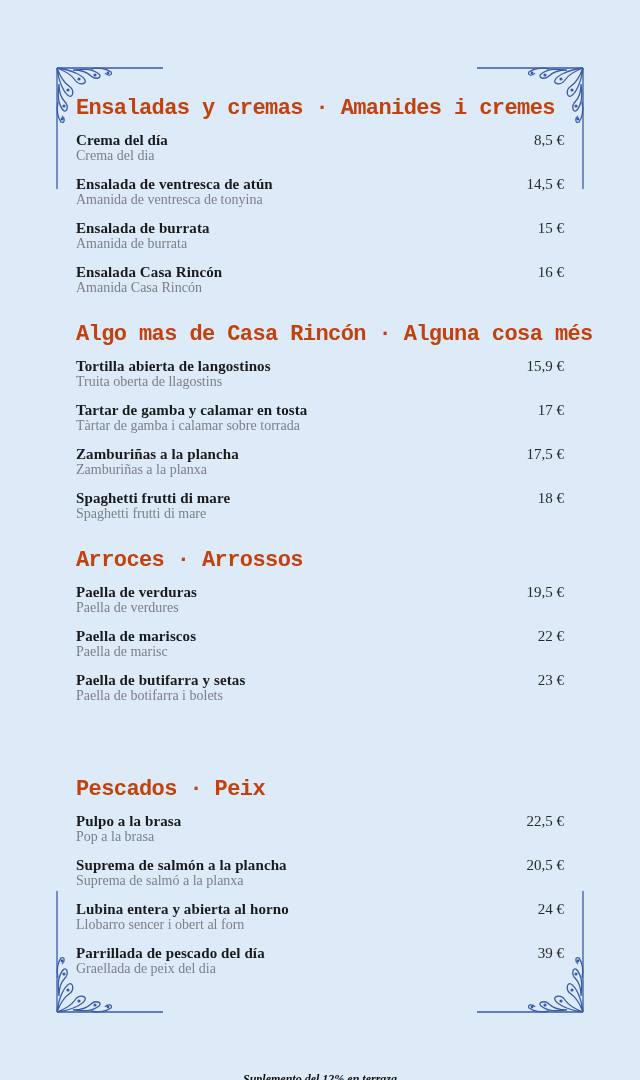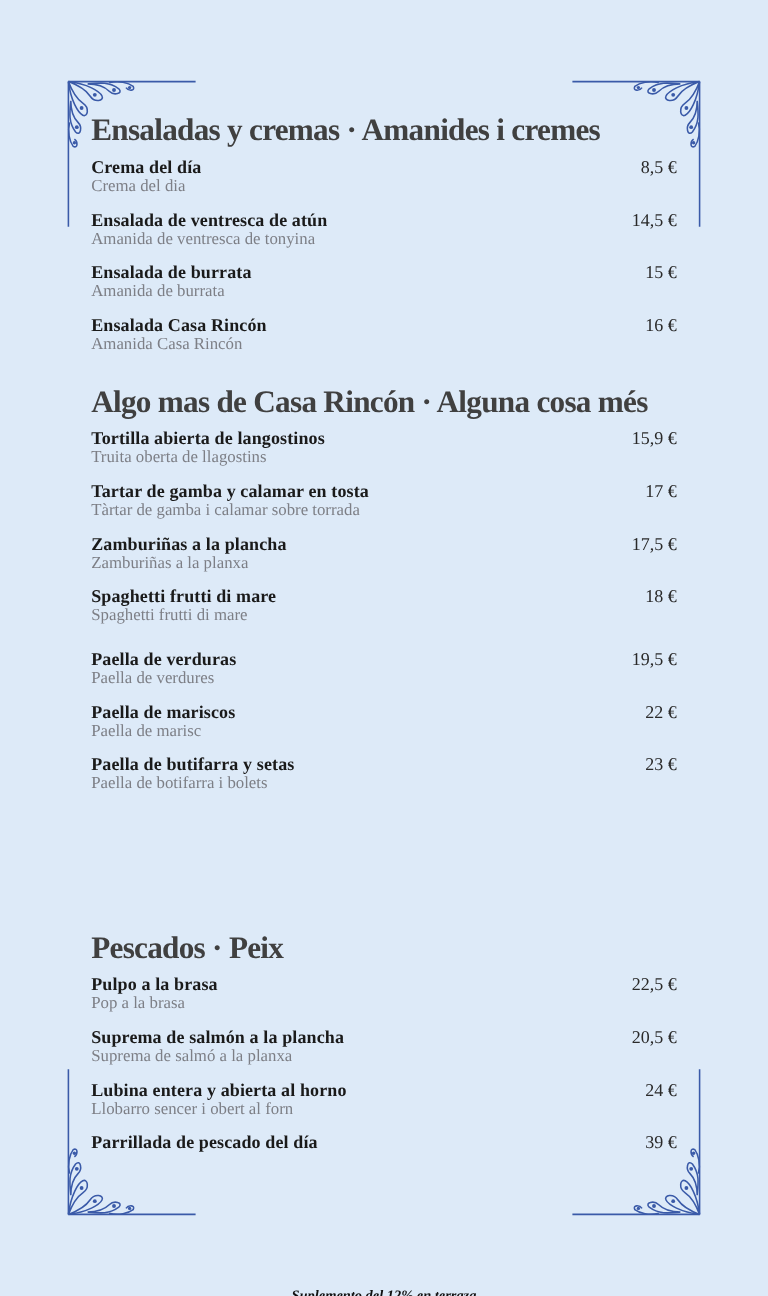--- a/index.html
+++ b/index.html
@@ -13,24 +13,24 @@
     .corner { position: absolute; width: 110px; height: 125px; }
     .corner svg { width: 100%; height: 100%; display: block; }
     .c-tl { left: 55px; top: 66px; }
     .c-tr { left: 475px; top: 66px; transform: scaleX(-1); }
     .c-bl { left: 55px; top: 889px; transform: scaleY(-1); }
     .c-br { left: 475px; top: 889px; transform: scale(-1,-1); }
 
     .menu { position: absolute; left: 76px; top: 90px; width: 488px; }
     .section { margin-bottom: 0; }
     .section-title {
-      font-family: Liberation Serif, serif;
+      font-family: Liberation Mono, monospace;
       font-weight: bold;
-      color: #404040;
-      font-size: 26px;
+      color: #c2410c;
+      font-size: 22px;
       letter-spacing: -0.6px;
       line-height: 38px;
       margin: 0 0 4px 0;
       white-space: nowrap;
     }
     .item {
       position: relative;
       height: 44px;
     }
     .item-name {
@@ -206,20 +206,21 @@
       <span class="item-price">17,5 €</span>
     </div>
     <div class="item">
       <span class="item-name">Spaghetti frutti di mare</span>
       <span class="item-sub">Spaghetti frutti di mare</span>
       <span class="item-price">18 €</span>
     </div>
   </div>
 
   <div class="section" style="height:229px;">
+    <div class="section-title">Arroces · Arrossos</div>
     <div class="item">
       <span class="item-name">Paella de verduras</span>
       <span class="item-sub">Paella de verdures</span>
       <span class="item-price">19,5 €</span>
     </div>
     <div class="item">
       <span class="item-name">Paella de mariscos</span>
       <span class="item-sub">Paella de marisc</span>
       <span class="item-price">22 €</span>
     </div>
@@ -242,20 +243,21 @@
       <span class="item-sub">Suprema de salmó a la planxa</span>
       <span class="item-price">20,5 €</span>
     </div>
     <div class="item">
       <span class="item-name">Lubina entera y abierta al horno</span>
       <span class="item-sub">Llobarro sencer i obert al forn</span>
       <span class="item-price">24 €</span>
     </div>
     <div class="item">
       <span class="item-name">Parrillada de pescado del día</span>
+      <span class="item-sub">Graellada de peix del dia</span>
       <span class="item-price">39 €</span>
     </div>
   </div>
 </div>
 
 <div class="footer">
   <span class="footer-main">Suplemento del 12% en terraza</span>
   <span class="footer-sub">Suplement del 12% a la terrassa</span>
 </div>
 

